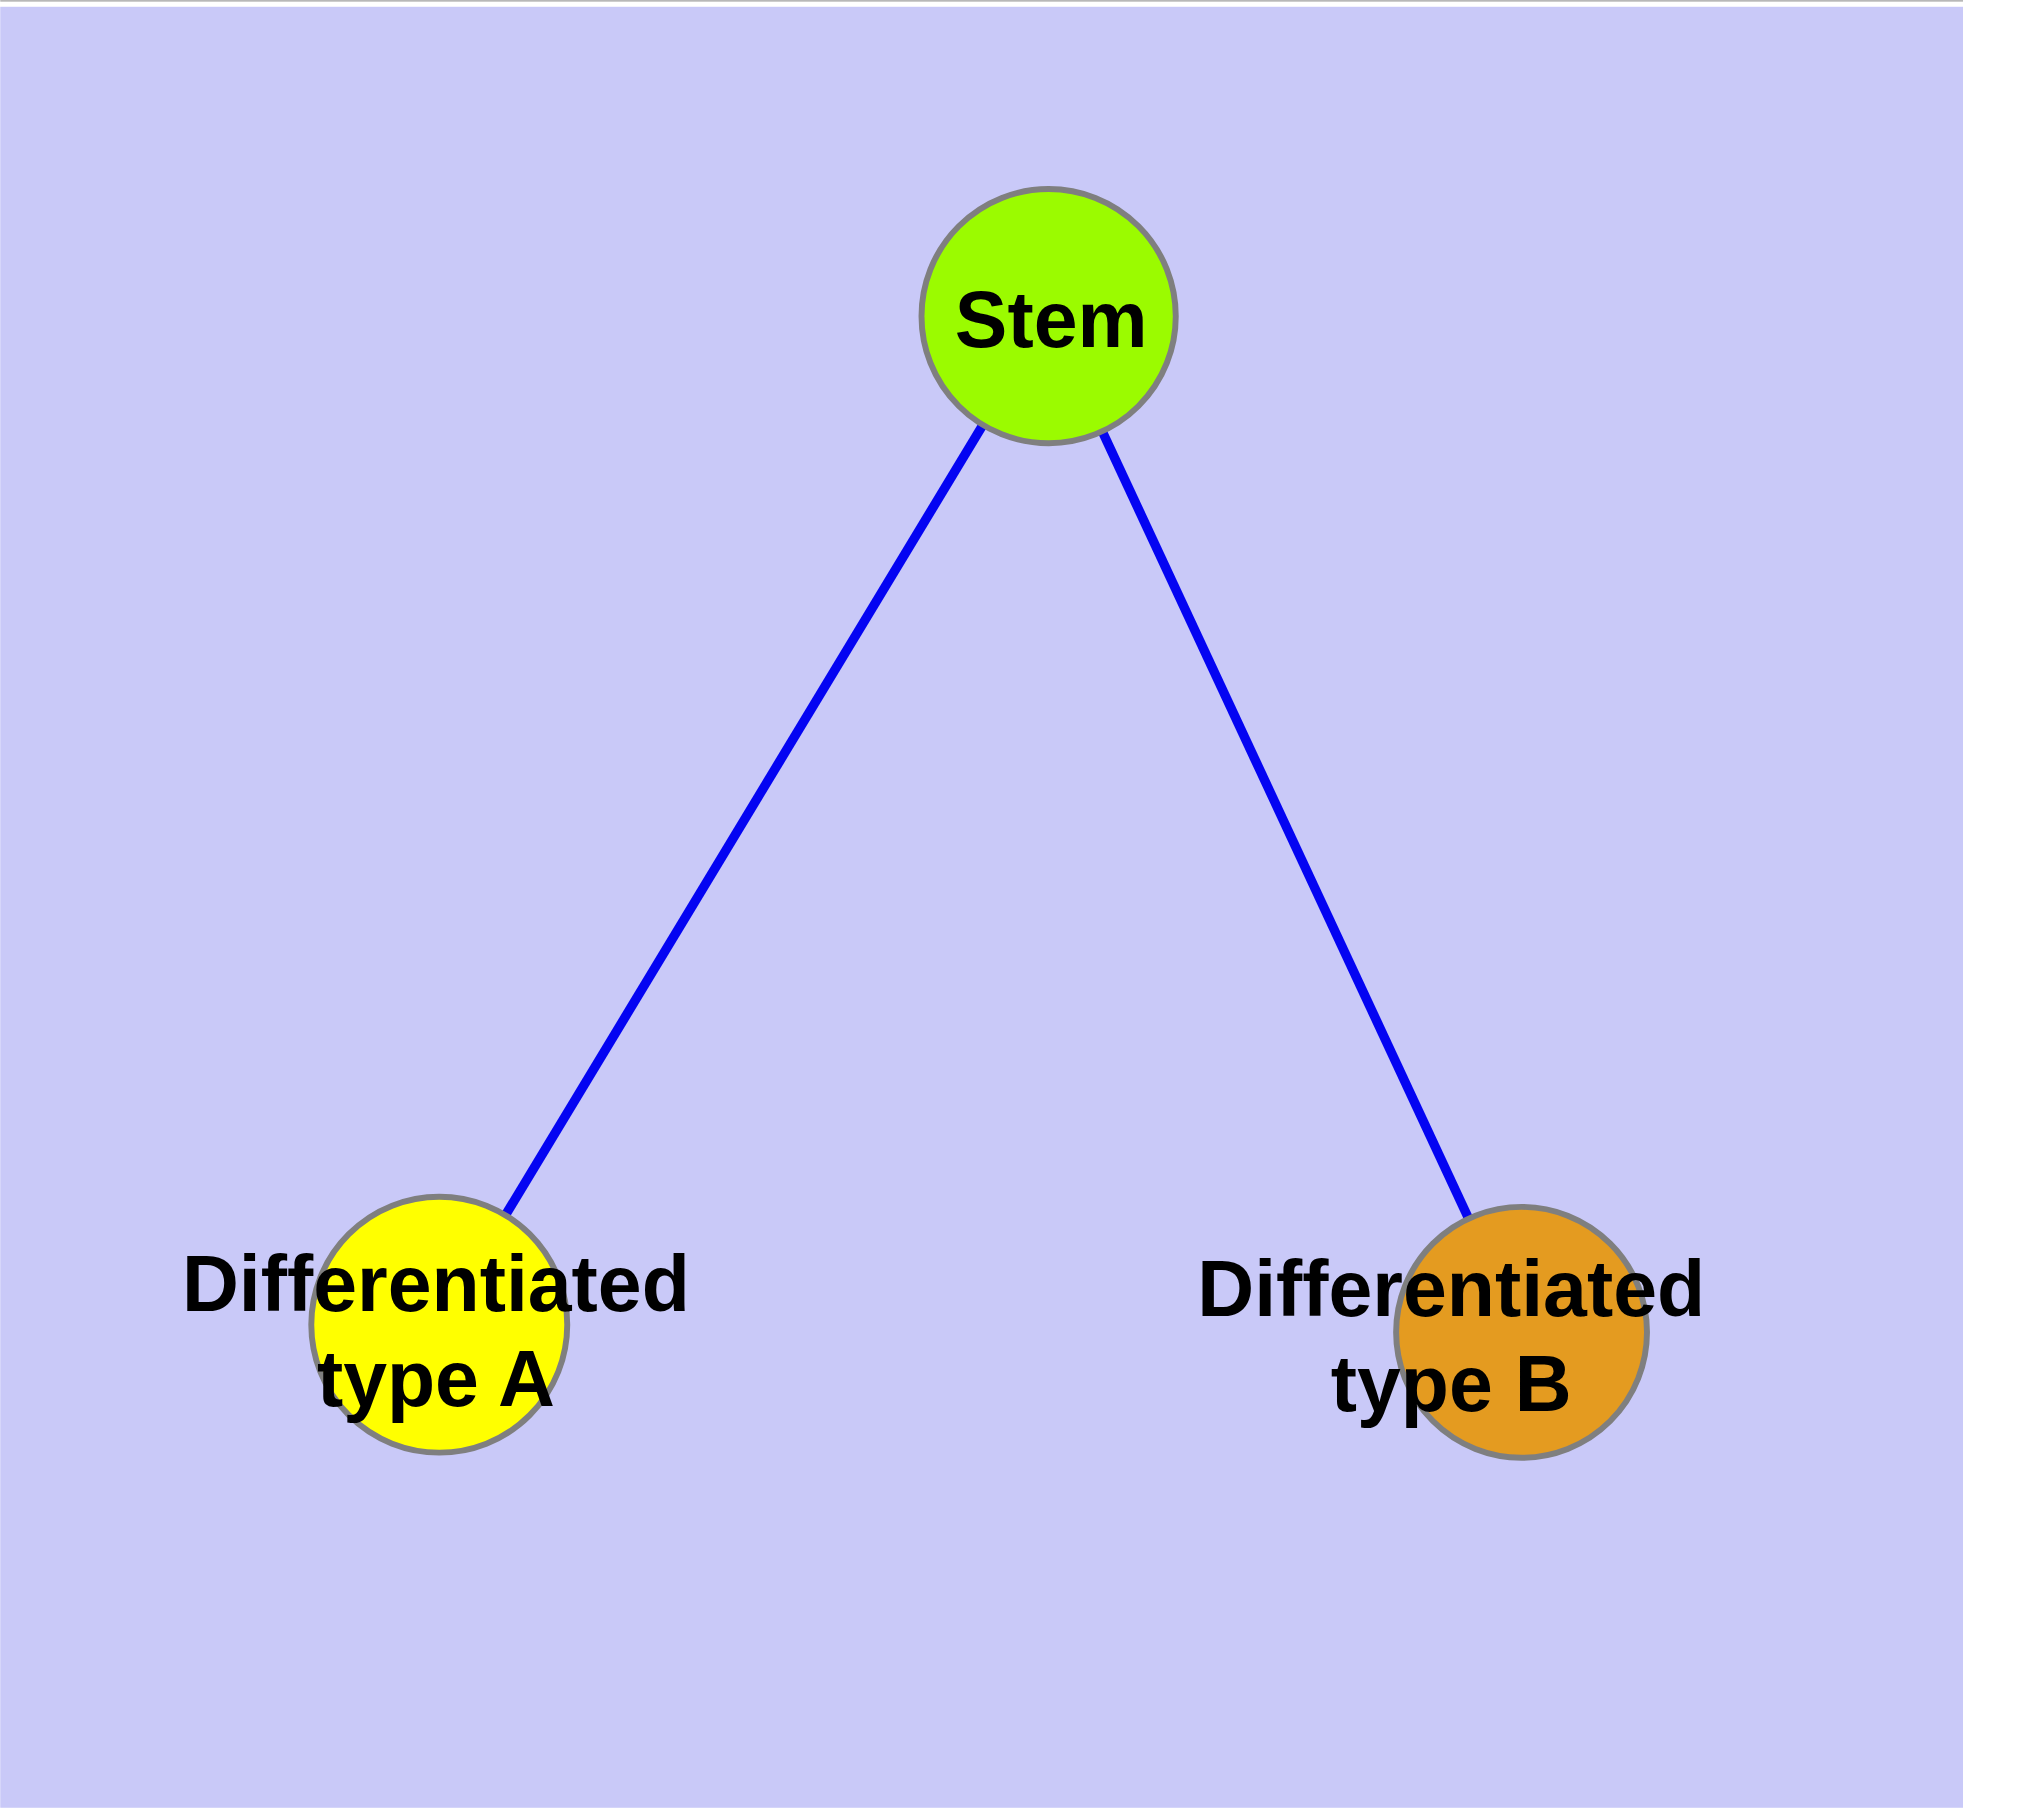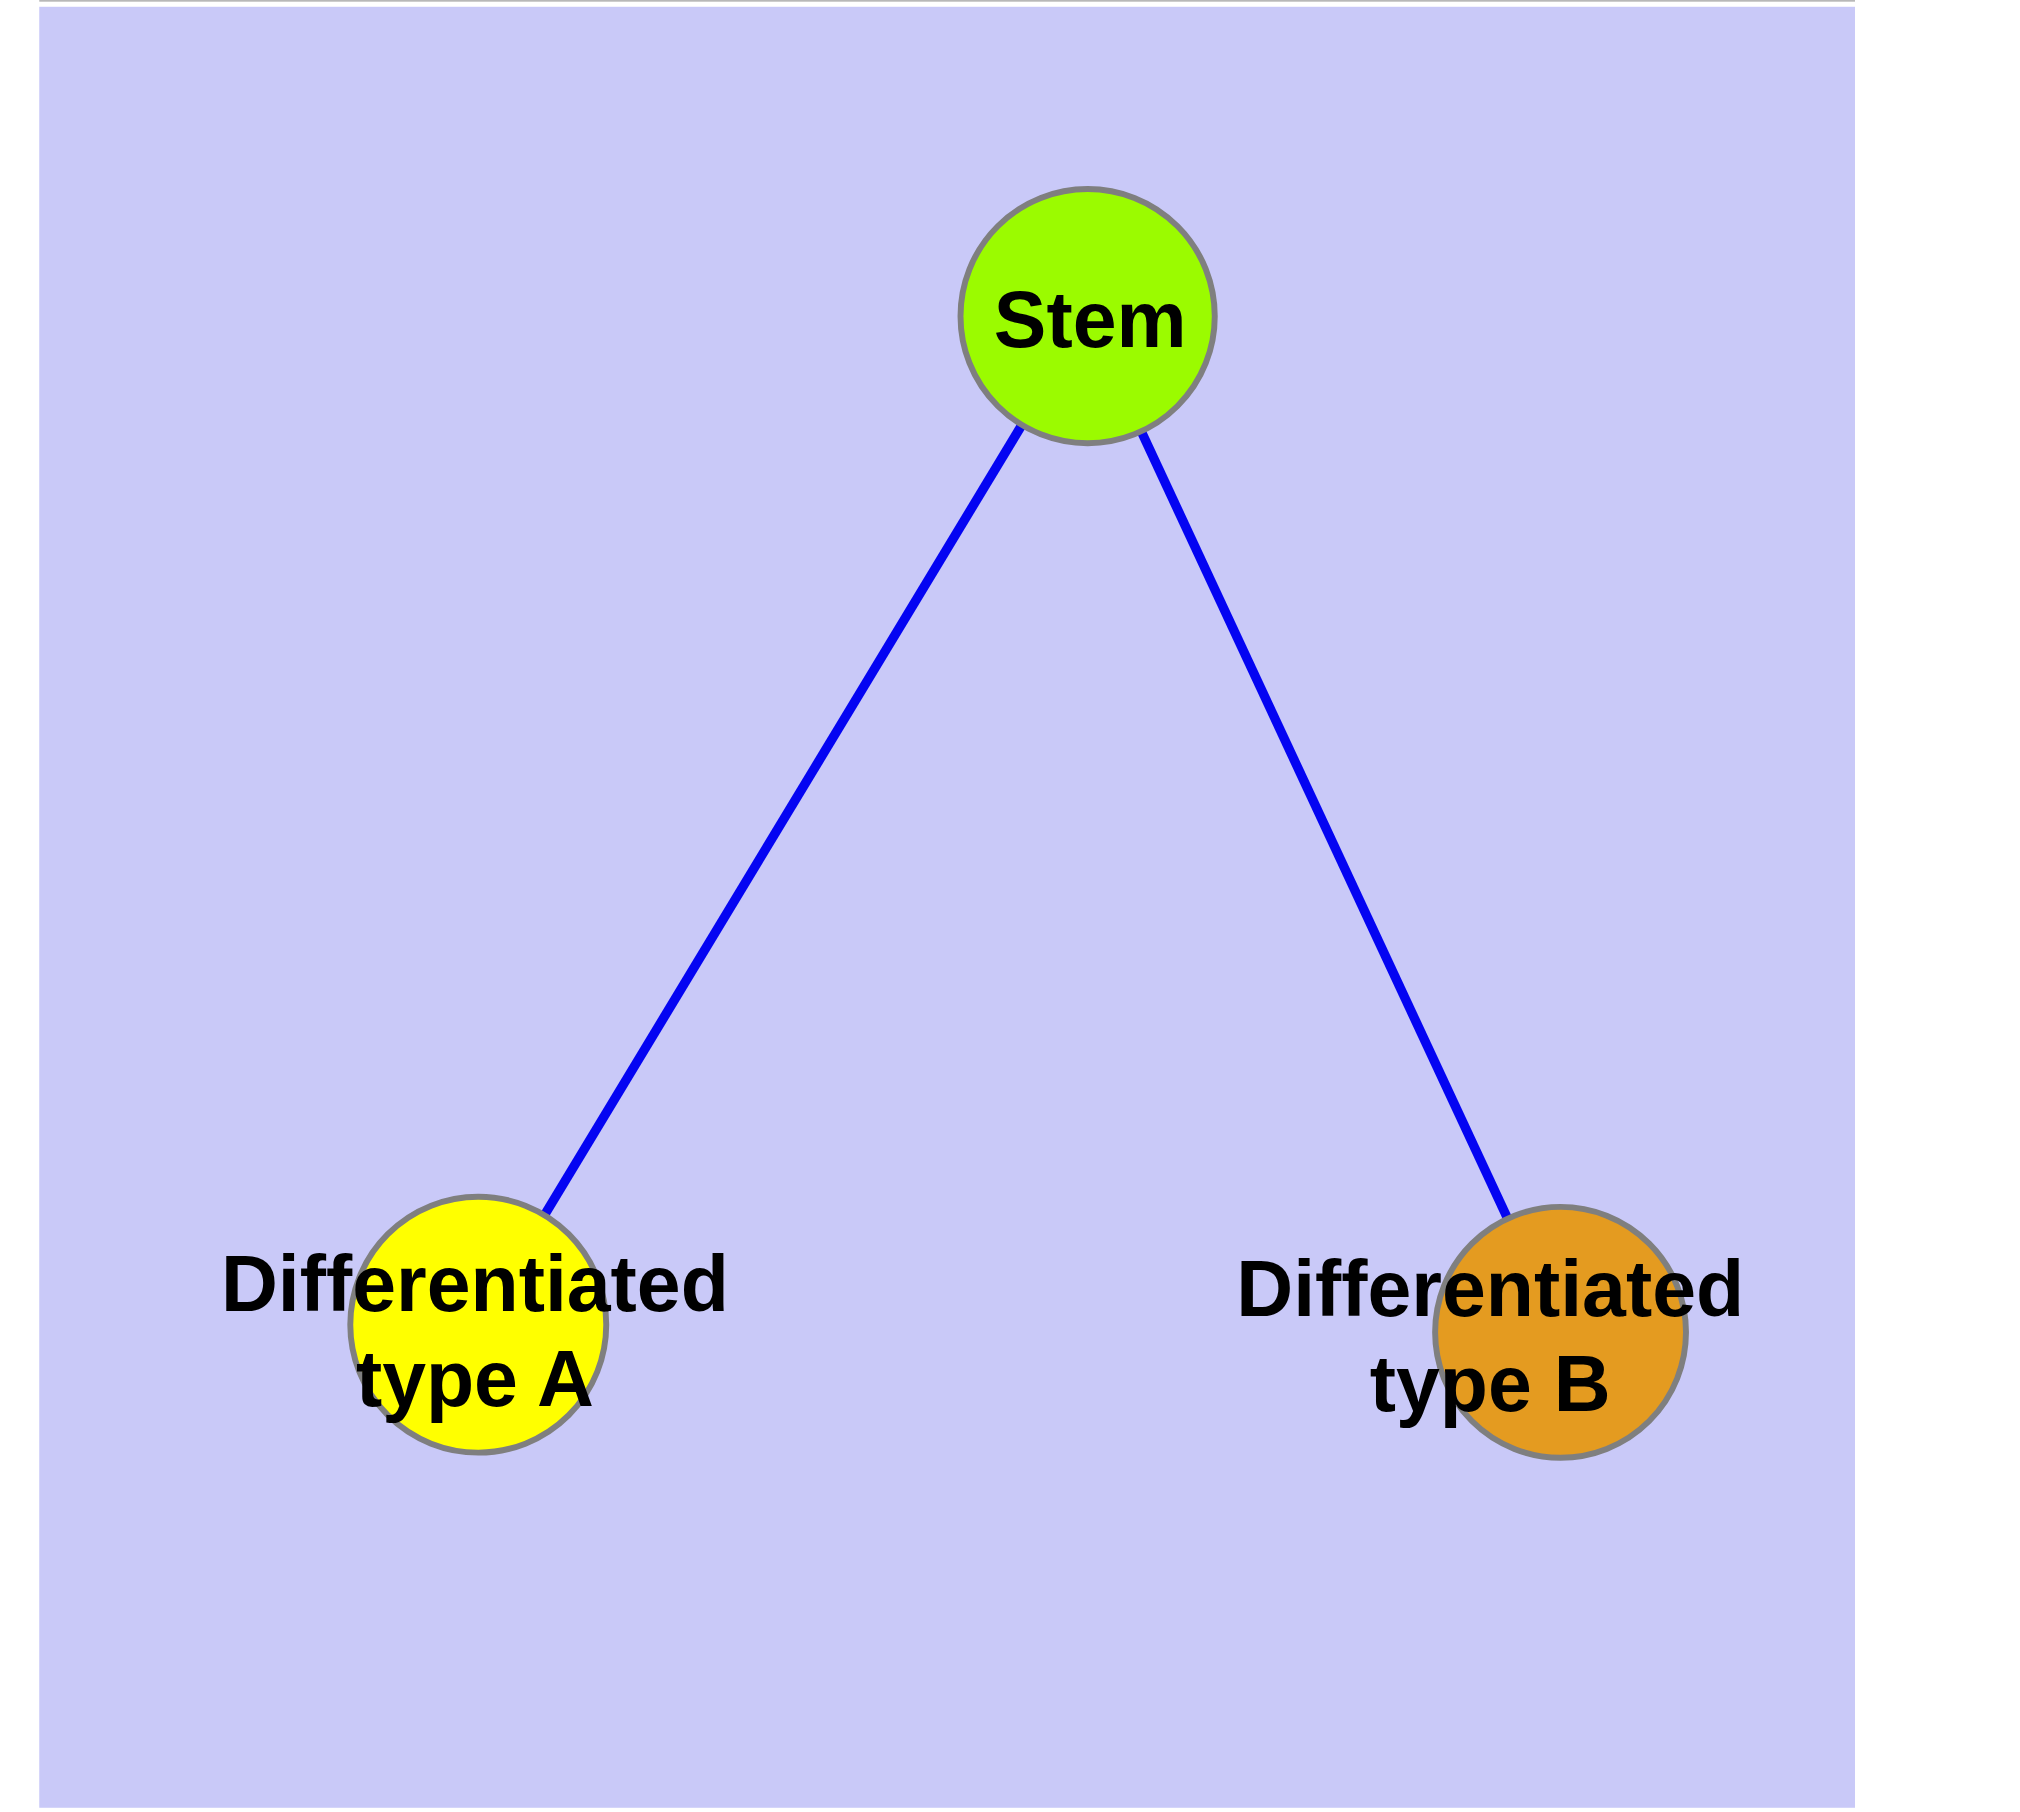--- a/index.html
+++ b/index.html
@@ -2,25 +2,24 @@
 <html style="font-size:13.6px"><head>
 <meta charset="utf-8">
 <style>
   html, body {
     margin: 0;
     padding: 0;
     background: #ffffff;
   }
   .stage {
     position: relative;
-    width: 1816px;
+    width: 1963px;
     height: 1812px;
     background: #ffffff;
     overflow: hidden;
-    padding-left: 39px;
   }
   svg { display: block; }
   .edge {
     fill: none;
     stroke-linecap: butt;
   }
   .node-circle {
     stroke-width: 7px;
   }
   .node-label {

